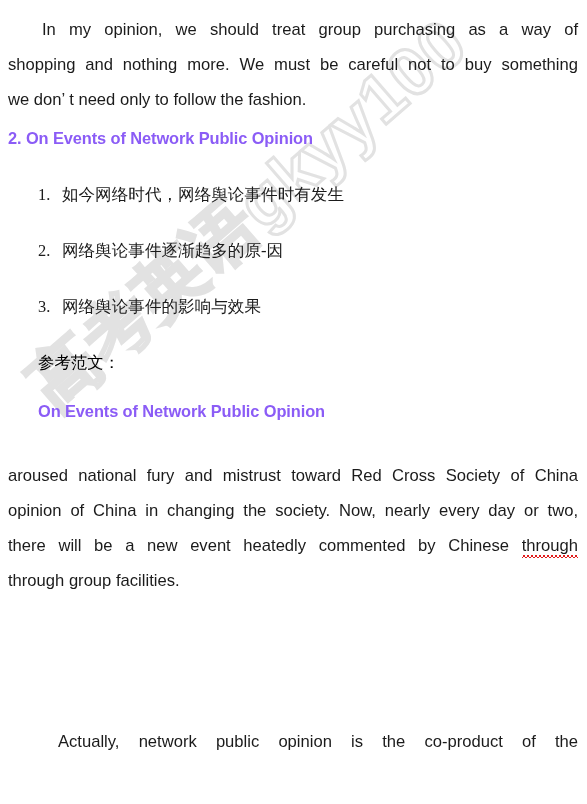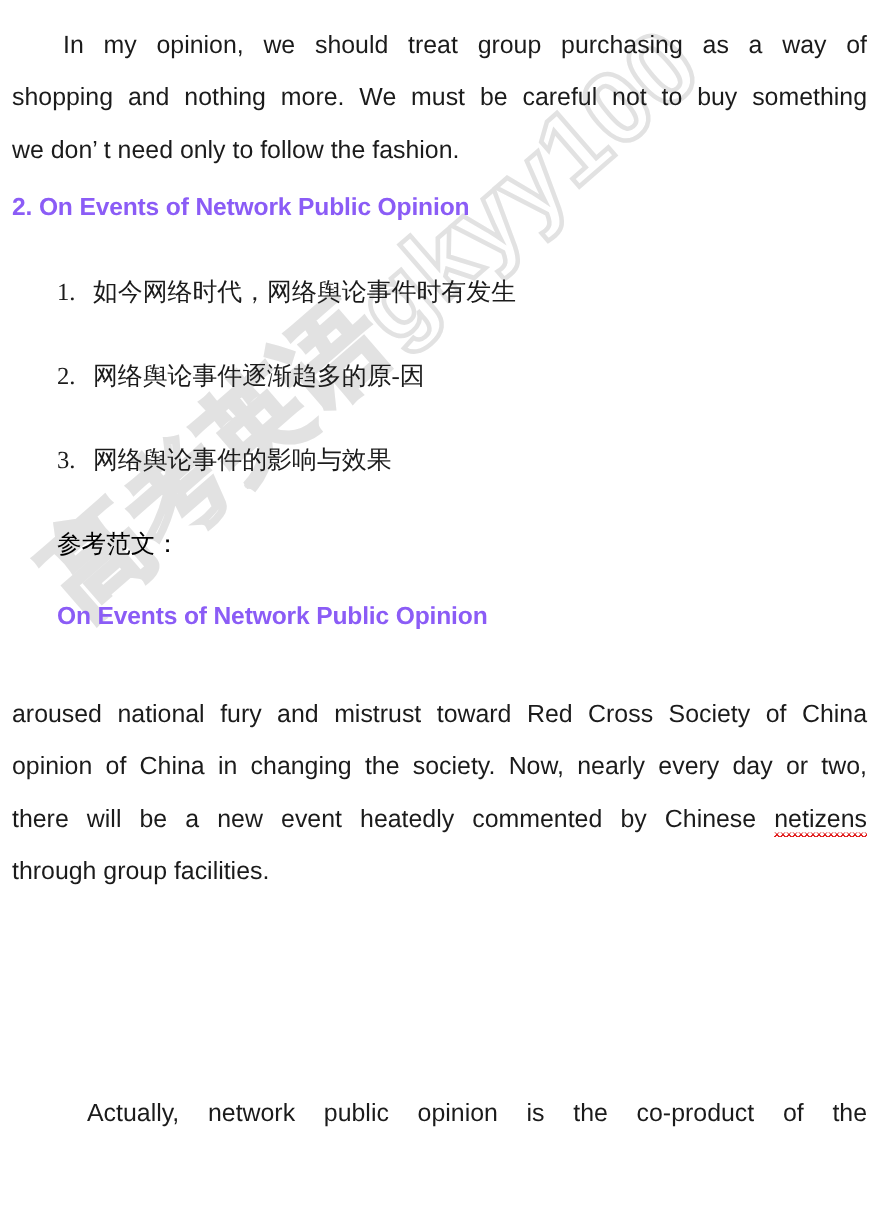--- a/index.html
+++ b/index.html
@@ -167,21 +167,21 @@
 
     <div class="para" style="left:8px; top:458px; width:570px;">
 
 
       <span class="just-line">aroused national fury and mistrust toward Red Cross Society of China</span>
 
 
       <span class="just-line">opinion of China in changing the society. Now, nearly every day or two,</span>
 
       <span class="just-line">
-        <span>there will be a new event heatedly commented by Chinese</span>&nbsp;<span class="spell">netizens</span>
+        <span>there will be a new event heatedly commented by Chinese</span>&nbsp;<span class="spell">through</span>
       </span>
 
       <span class="last-line">through group facilities.</span>
     </div>
 
     <div class="para" style="left:8px; top:724px; width:570px;">
       <span class="just-line" style="text-indent:50px;">Actually, network public opinion is the co-product of the</span>
     </div>
 
   </div>

